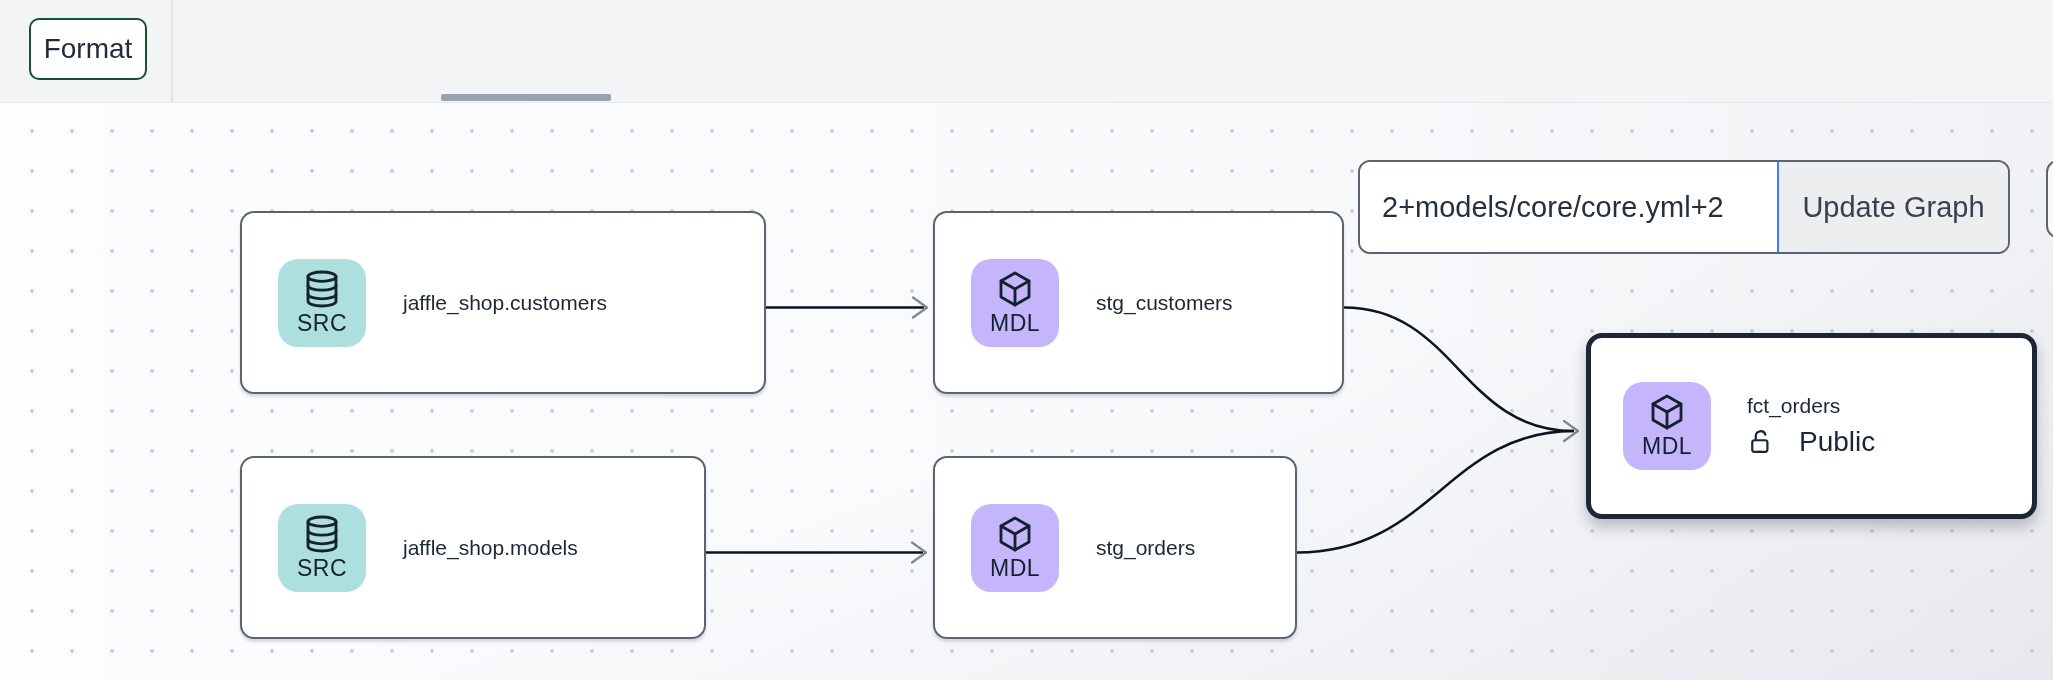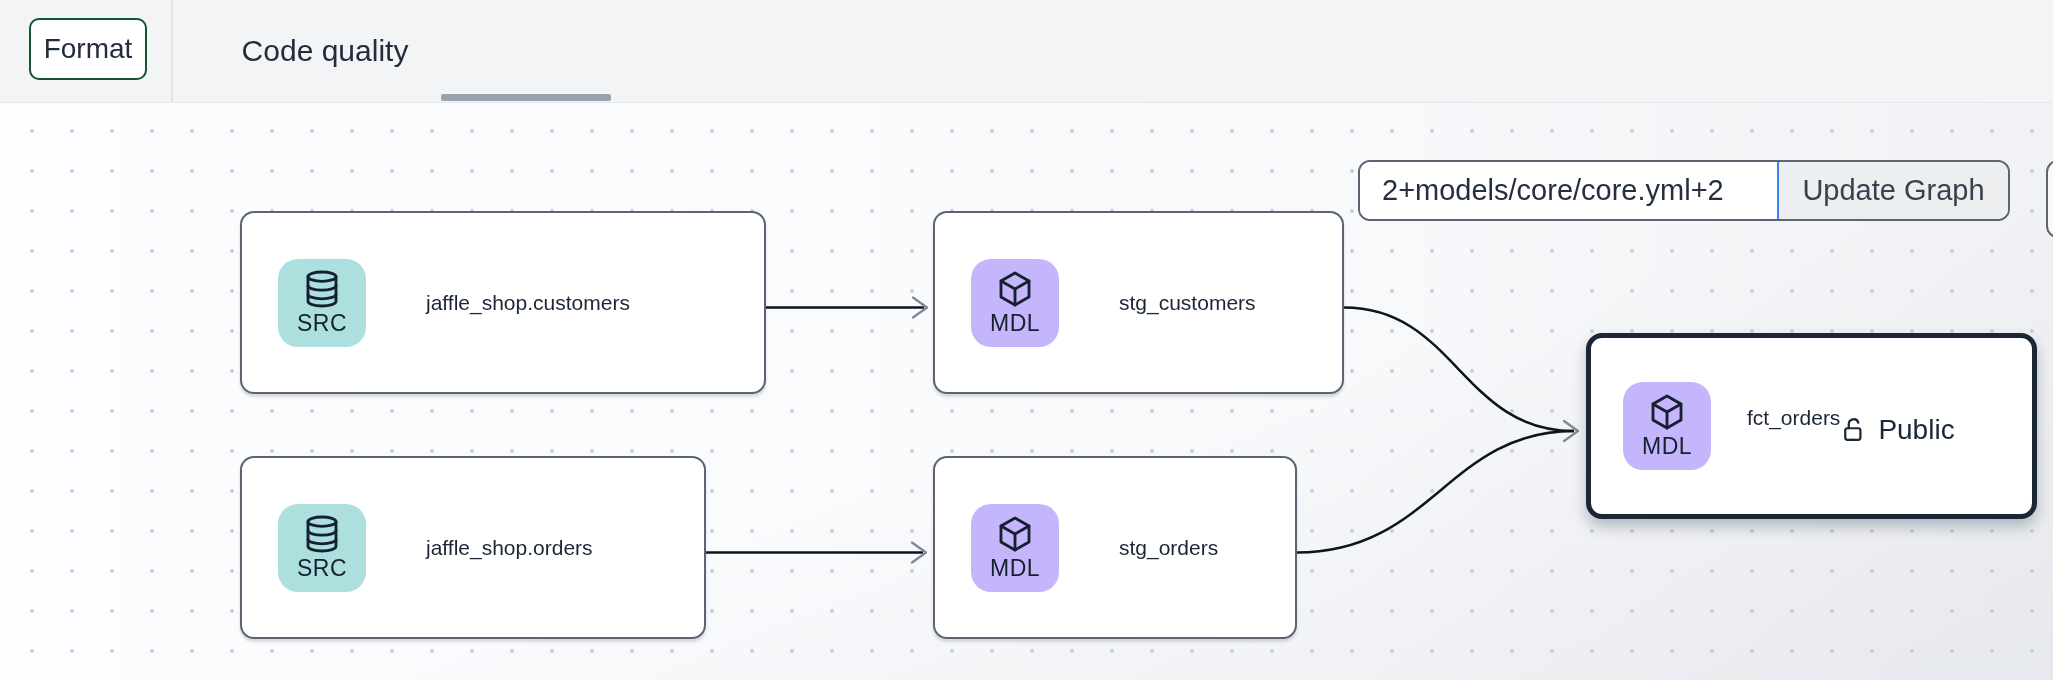--- a/index.html
+++ b/index.html
@@ -57,21 +57,21 @@
   .edges-svg { position: absolute; left: 0; top: 0; width: 2053px; height: 577px; pointer-events: none; }
 
   
   .node {
     position: absolute;
     background: #ffffff;
     border: 2px solid #5c6472;
     border-radius: 14px;
     box-shadow: 0 3px 3px rgba(90, 100, 120, 0.22);
     display: flex; align-items: center;
-    padding-left: 36px; gap: 60px;
+    padding-left: 36px; gap: 37px;
     cursor: pointer;
   }
   .node-title { font-size: 21px; color: #1b2637; white-space: nowrap; }
   .node-n1 { left: 240px; top: 108px; width: 526px; height: 183px; }
   .node-n2 { left: 933px; top: 108px; width: 411px; height: 183px; }
   .node-n3 { left: 240px; top: 353px; width: 466px; height: 183px; }
   .node-n4 { left: 933px; top: 353px; width: 364px; height: 183px; }
   .node-n5 {
     left: 1586px; top: 230px; width: 451px; height: 186px;
     border: 5px solid #1b2637;
@@ -82,27 +82,27 @@
   .badge {
     width: 88px; height: 88px; border-radius: 20px;
     flex: 0 0 88px;
     display: flex; flex-direction: column; align-items: center; justify-content: center;
     color: #15212e;
   }
   .badge-src { background: #aedfdf; }
   .badge-mdl { background: #c4b5fd; }
   .badge-label { font-size: 23px; font-weight: 500; letter-spacing: 0.5px; margin-top: 1px; }
   .badge svg { display: block; }
-  .node-text-col { display: flex; justify-content: center; }
-  .access-row { display: flex; align-items: center; gap: 10px; margin-top: 8px; }
+  .node-text-col { display: flex; flex-direction: column; justify-content: center; }
+  .access-row { display: flex; align-items: center; gap: 24px; margin-top: 8px; }
   .access-label { font-size: 28px; color: #1b2637; }
 
   
   .lineage-controls {
-    position: absolute; left: 1358px; top: 57px; width: 652px; height: 61px;
+    position: absolute; left: 1358px; top: 57px; width: 652px; height: 94px;
     display: flex;
     border: 2px solid #5c6472;
     border-radius: 12px;
     overflow: hidden;
     background: #ffffff;
   }
   .selector-input {
     flex: 1 1 auto;
     border: none; outline: none;
     background: #ffffff;
@@ -126,21 +126,20 @@
     border: 2px solid #5c6472;
     border-radius: 12px;
   }
 </style>
 </head>
 <body>
 
 <div class="topbar">
   <button class="format-btn">Format</button>
   <div class="topbar-divider"></div>
-  <div class="tab tab-code-quality">Code quality</div>
   <div class="tab-underline"></div>
 </div>
 
 <div class="canvas">
 
   <svg class="edges-svg" viewBox="0 0 2053 577" xmlns="http://www.w3.org/2000/svg">
     <g fill="none" stroke="#0c1420" stroke-width="2.5">
       <path d="M766 204.5 L924 204.5"></path>
       <path d="M706 449.5 L923 449.5"></path>
       <path d="M1344 204.5 C1455 204.5 1462 328 1574 328"></path>
@@ -181,21 +180,21 @@
   <div class="node node-n3">
     <div class="badge badge-src">
       <svg width="42" height="40" viewBox="0 0 24 24" fill="none" stroke="currentColor" stroke-width="1.7" stroke-linecap="round" stroke-linejoin="round">
         <ellipse cx="12" cy="4.6" rx="8.4" ry="2.8"></ellipse>
         <path d="M3.6 4.6v14.8c0 1.55 3.76 2.8 8.4 2.8s8.4-1.25 8.4-2.8V4.6"></path>
         <path d="M20.4 9.9c0 1.55-3.76 2.8-8.4 2.8s-8.4-1.25-8.4-2.8"></path>
         <path d="M20.4 15.1c0 1.55-3.76 2.8-8.4 2.8s-8.4-1.25-8.4-2.8"></path>
       </svg>
       <div class="badge-label">SRC</div>
     </div>
-    <div class="node-title">jaffle_shop.orders</div>
+    <div class="node-title">jaffle_shop.models</div>
   </div>
 
   <div class="node node-n4">
     <div class="badge badge-mdl">
       <svg width="42" height="40" viewBox="0 0 24 24" fill="none" stroke="currentColor" stroke-width="1.7" stroke-linecap="round" stroke-linejoin="round">
         <path d="M12 2.4 L20.4 7.2 V16.8 L12 21.6 L3.6 16.8 V7.2 Z"></path>
         <path d="M3.6 7.2 L12 12 L20.4 7.2"></path>
         <path d="M12 12 V21.6"></path>
       </svg>
       <div class="badge-label">MDL</div>

